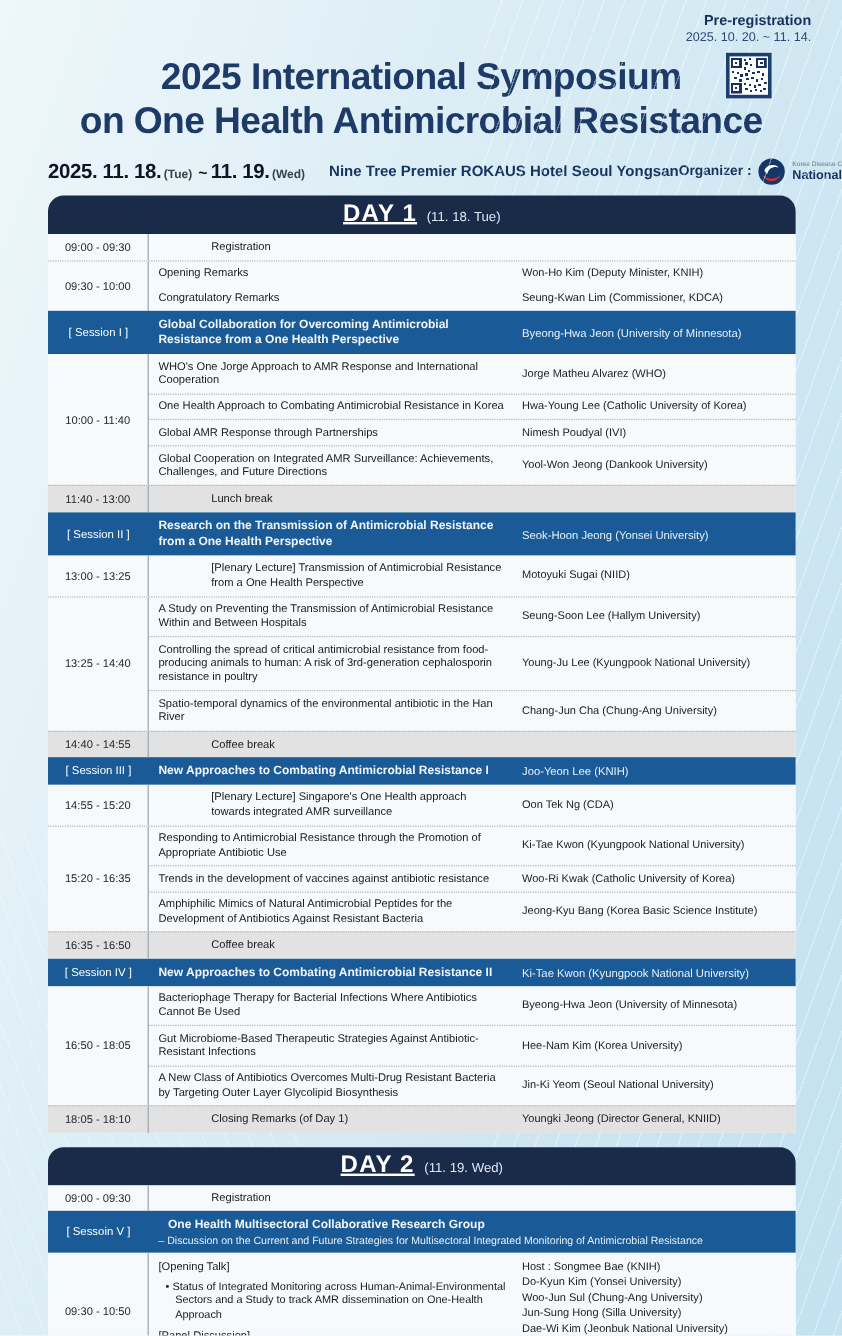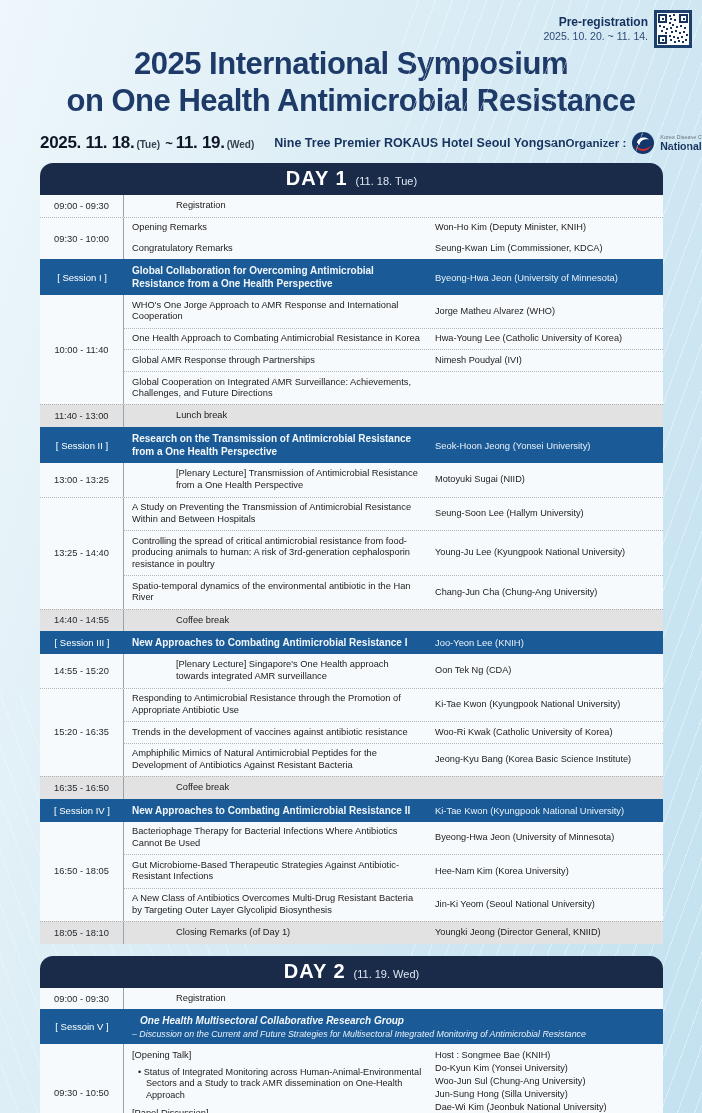--- a/index.html
+++ b/index.html
@@ -11,21 +11,21 @@
   }
   .bg { position:absolute; pointer-events:none; }
   .bg-right { right:0; top:0; width:300px; height:100%;
     background:repeating-linear-gradient(110deg, rgba(255,255,255,0) 0 15px, rgba(255,255,255,.55) 15px 16px);
     opacity:.7; }
   .bg-left { left:0; bottom:0; width:260px; height:420px;
     background:repeating-linear-gradient(70deg, rgba(255,255,255,0) 0 17px, rgba(255,255,255,.45) 17px 18px);
     opacity:.6; }
 
   
-  .prereg { position:absolute; top:10px; right:10px; display:flex; align-items:center; gap:6px; }
+  .prereg { position:absolute; top:10px; right:26px; display:flex; align-items:center; gap:6px;flex-direction:column; }
   .prereg-text { text-align:right; line-height:1.25; }
   .prereg-label { font-weight:bold; font-size:12px; color:#14315f; }
   .prereg-period { font-size:10.5px; color:#2c4a74; }
   .qr { width:38px; height:38px; background:#fff; border:3px solid #1c3f6e; box-sizing:border-box; display:flex; align-items:center; justify-content:center; }
   .qr svg { width:30px; height:30px; }
 
   .title { margin:46px 20px 0; text-align:center; font-size:31px; font-weight:bold;
     color:#1d3a69; line-height:1.18; letter-spacing:-.5px; }
   .title .tl { display:block; }
 
@@ -38,21 +38,21 @@
   .org-label { font-size:11.5px; font-weight:bold; color:#15335e; }
   .org-logo svg { width:24px; height:24px; display:block; }
   .org-text { display:flex; flex-direction:column; line-height:1.15; }
   .org-agency { font-size:5.5px; color:#6b7683; }
   .org-name { font-size:10.5px; font-weight:bold; color:#15335e; }
 
   
   .day { width:623px; margin-left:40px; position:relative; }
   .day + .day { margin-top:12px; }
   .day-head { background:#1a2b4a; border-radius:13px 13px 0 0; color:#fff; text-align:center; padding:4px 0 5px; }
-  .day-title { font-size:20px; font-weight:bold; letter-spacing:1px; }
+  .day-title { font-size:20px; font-weight:bold; letter-spacing:1px;text-decoration:underline; }
   .day-sub { font-size:11px; margin-left:8px; color:#dfe7f2; }
   .day-body { background:#f7fafc; }
 
   .row { display:grid; grid-template-columns:84px 1fr 232px; align-items:center; background:#f7fafc; }
   .row.g2 { grid-template-columns:84px 1fr; }
   .sep { border-top:1px dotted #b4b4b4; }
 
   .time { align-self:stretch; display:flex; align-items:center; justify-content:center;
     font-size:9.3px; color:#23292f; border-right:1px solid #94a6b3; text-align:center; padding:3px 2px; }
   .cell-title { font-size:9.3px; line-height:1.26; padding:5px 8px;margin-left:44px; }
@@ -61,21 +61,21 @@
   .talks { align-self:stretch; display:flex; flex-direction:column; }
   .talk { flex:1; display:grid; grid-template-columns:1fr 232px; align-items:center; padding:2.5px 0; }
   .talk + .talk.tsep { border-top:1px dotted #b4b4b4; }
   .ttl { font-size:9.3px; line-height:1.26; padding:2px 8px; }
   .spk { font-size:9.2px; line-height:1.26; padding:2px 8px 2px 4px; }
 
   .session { background:#1a5b97; color:#f1f6fb; padding:5px 0; align-items:center; }
   .slabel { font-size:9.5px; text-align:center; padding:0 2px; color:#ffffff; }
   .stitle { font-size:10px; line-height:1.3; padding:0 8px; font-weight:bold; }
   .schair { font-size:9.4px; padding:0 6px 0 4px; color:#e8f0f8; }
-  .s5body { padding:0 8px;font-style:italic; }
+  .s5body { padding:0 8px; }
   .s5body .ssub { font-size:8.8px; color:#e8f0f8; margin-top:2px; white-space:nowrap; }
 
   .break .time, .break .cell-title, .break .cell-speaker { }
   .break { background:#e2e2e2; }
 
   .pwrap { align-self:stretch; display:grid; grid-template-columns:1fr 232px; padding:4px 0; }
   .pleft { padding:1px 8px; }
   .phead { font-size:9.3px; line-height:1.3; }
   .phead + .pbullet, .pbullet + .phead { margin-top:5px; }
   .pbullet { font-size:9.1px; line-height:1.3; padding-left:14px; text-indent:-8px; }
@@ -209,20 +209,21 @@
         <div class="talk tsep">
           <div class="ttl">One Health Approach to Combating Antimicrobial Resistance in Korea</div>
           <div class="spk">Hwa-Young Lee (Catholic University of Korea)</div>
         </div>
         <div class="talk tsep">
           <div class="ttl">Global AMR Response through Partnerships</div>
           <div class="spk">Nimesh Poudyal (IVI)</div>
         </div>
         <div class="talk tsep">
           <div class="ttl">Global Cooperation on Integrated AMR Surveillance: Achievements, Challenges, and Future Directions</div>
+          <div class="spk">Yool-Won Jeong (Dankook University)</div>
         </div>
       </div>
     </div>
 
     <div class="row g2 break sep">
       <div class="time">11:40 - 13:00</div>
       <div class="cell-title">Lunch break</div>
     </div>
 
     <div class="row session">

